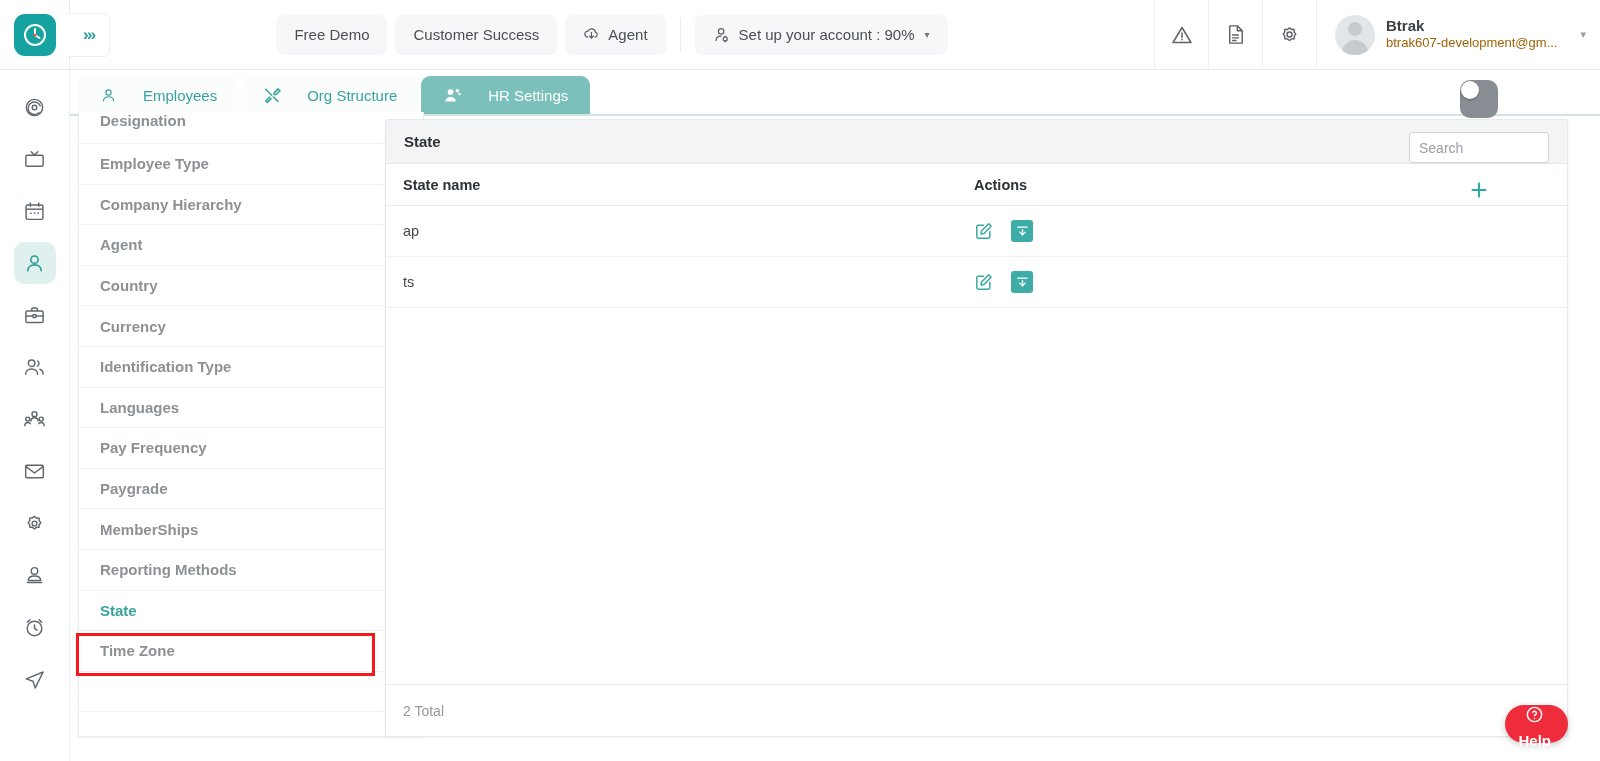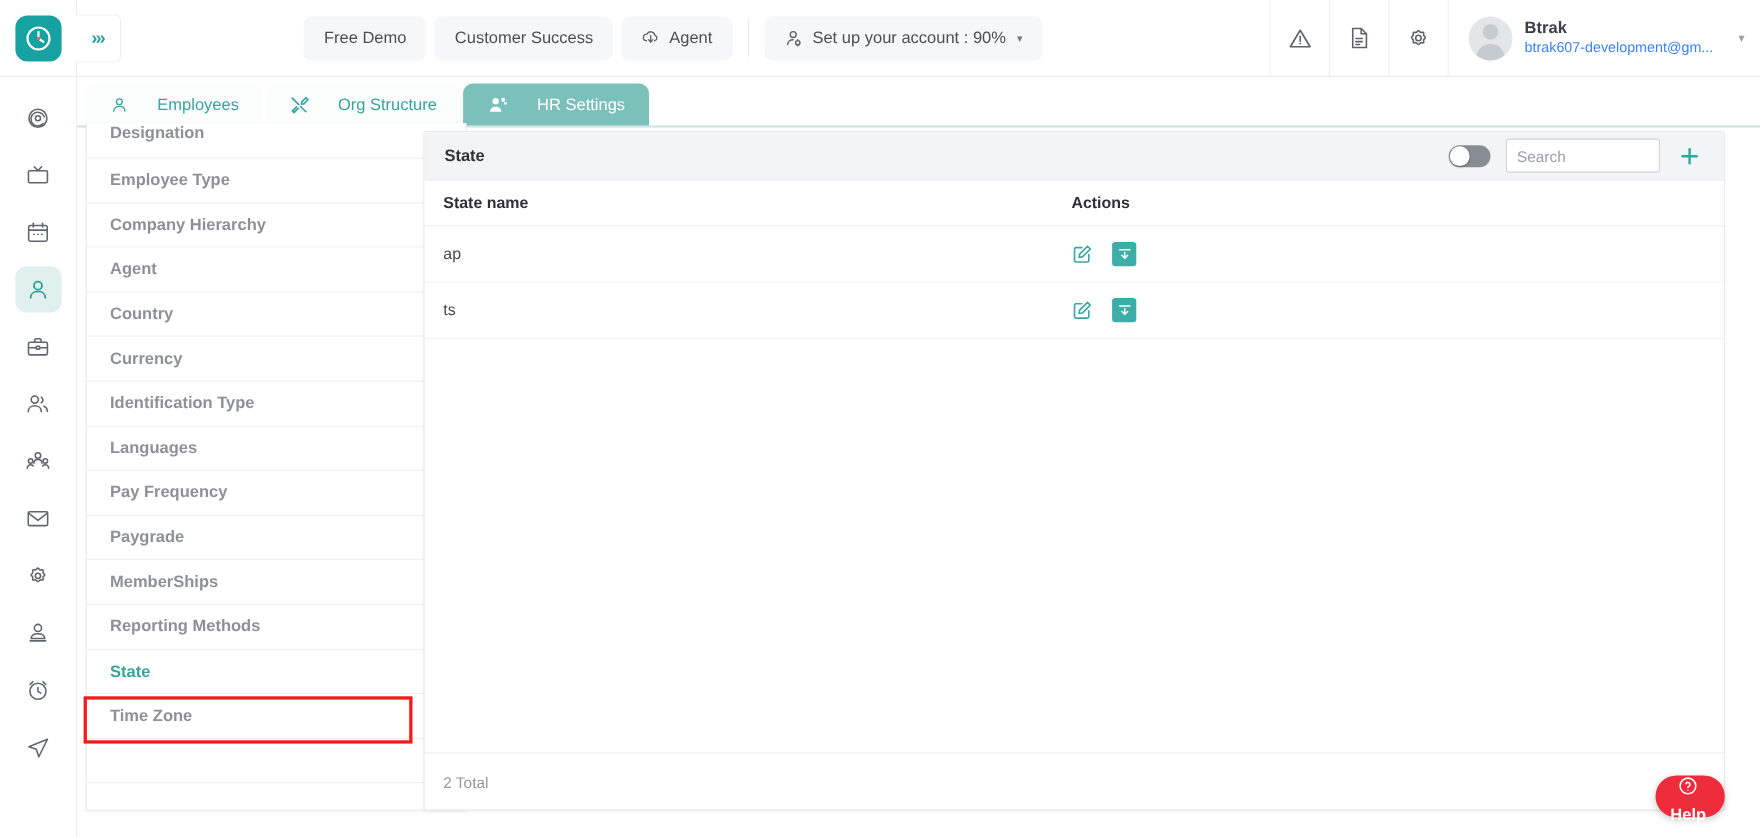--- a/index.html
+++ b/index.html
@@ -58,21 +58,21 @@
   }
   .avatar::before {
     content:''; position:absolute; left:50%; top:7px; transform:translateX(-50%);
     width:14px; height:14px; border-radius:50%; background:#c6cbcf;
   }
   .avatar::after {
     content:''; position:absolute; left:50%; top:25px; transform:translateX(-50%);
     width:26px; height:20px; border-radius:13px 13px 0 0; background:#c6cbcf;
   }
   .user-name { font-size: 15px; color: #3b4045; font-weight: 700; line-height: 1.25; }
-  .user-mail { font-size: 13px; color: #3b82f6; line-height: 1.3; max-width: 185px;
+  .user-mail { font-size: 13px; color: #a16207; line-height: 1.3; max-width: 185px;
     overflow: hidden; white-space: nowrap; }
   .caret-dn { margin-left: 12px; color: #9aa1a8; font-size: 11px; }
 
   
   .tabsbar {
     position: absolute; left: 70px; top: 70px; width: 1530px; height: 46px;
     background: #fff; border-bottom: 2px solid #cfe3e1;
     display: flex; align-items: flex-end; padding-left: 8px;
   }
   .tab {
@@ -120,21 +120,21 @@
     position: absolute; left: 385px; top: 119px; width: 1183px; height: 618px;
     background: #ffffff; border: 1px solid #e6e8ea; border-radius: 3px;
     box-shadow: 0 1px 3px rgba(0,0,0,.05);
     display: flex; flex-direction: column;
   }
   .card-head {
     height: 44px; background: #f3f4f5; border-bottom: 1px solid #e6e8ea;
     display: flex; align-items: center; padding: 0 18px; position: relative;
   }
   .card-title { font-size: 15px; font-weight: 700; color: #2d3237; }
-  .head-tools { margin-left: auto; display: flex; align-items: center; gap: 14px; }
+  .head-tools { margin-left: auto; display: flex; align-items: center; gap: 14px; flex-direction: column; }
   .toggle {
     width: 38px; height: 20px; border-radius: 10px; background: #878d93;
     position: relative; cursor: pointer; flex: 0 0 38px;
   }
   .toggle .knob {
     position: absolute; left: 1px; top: 1px; width: 18px; height: 18px;
     border-radius: 50%; background: #ffffff; box-shadow: 0 1px 2px rgba(0,0,0,.3);
   }
   .search-input {
     width: 140px; height: 31px; border: 1px solid #cfd4d8; border-radius: 3px;

